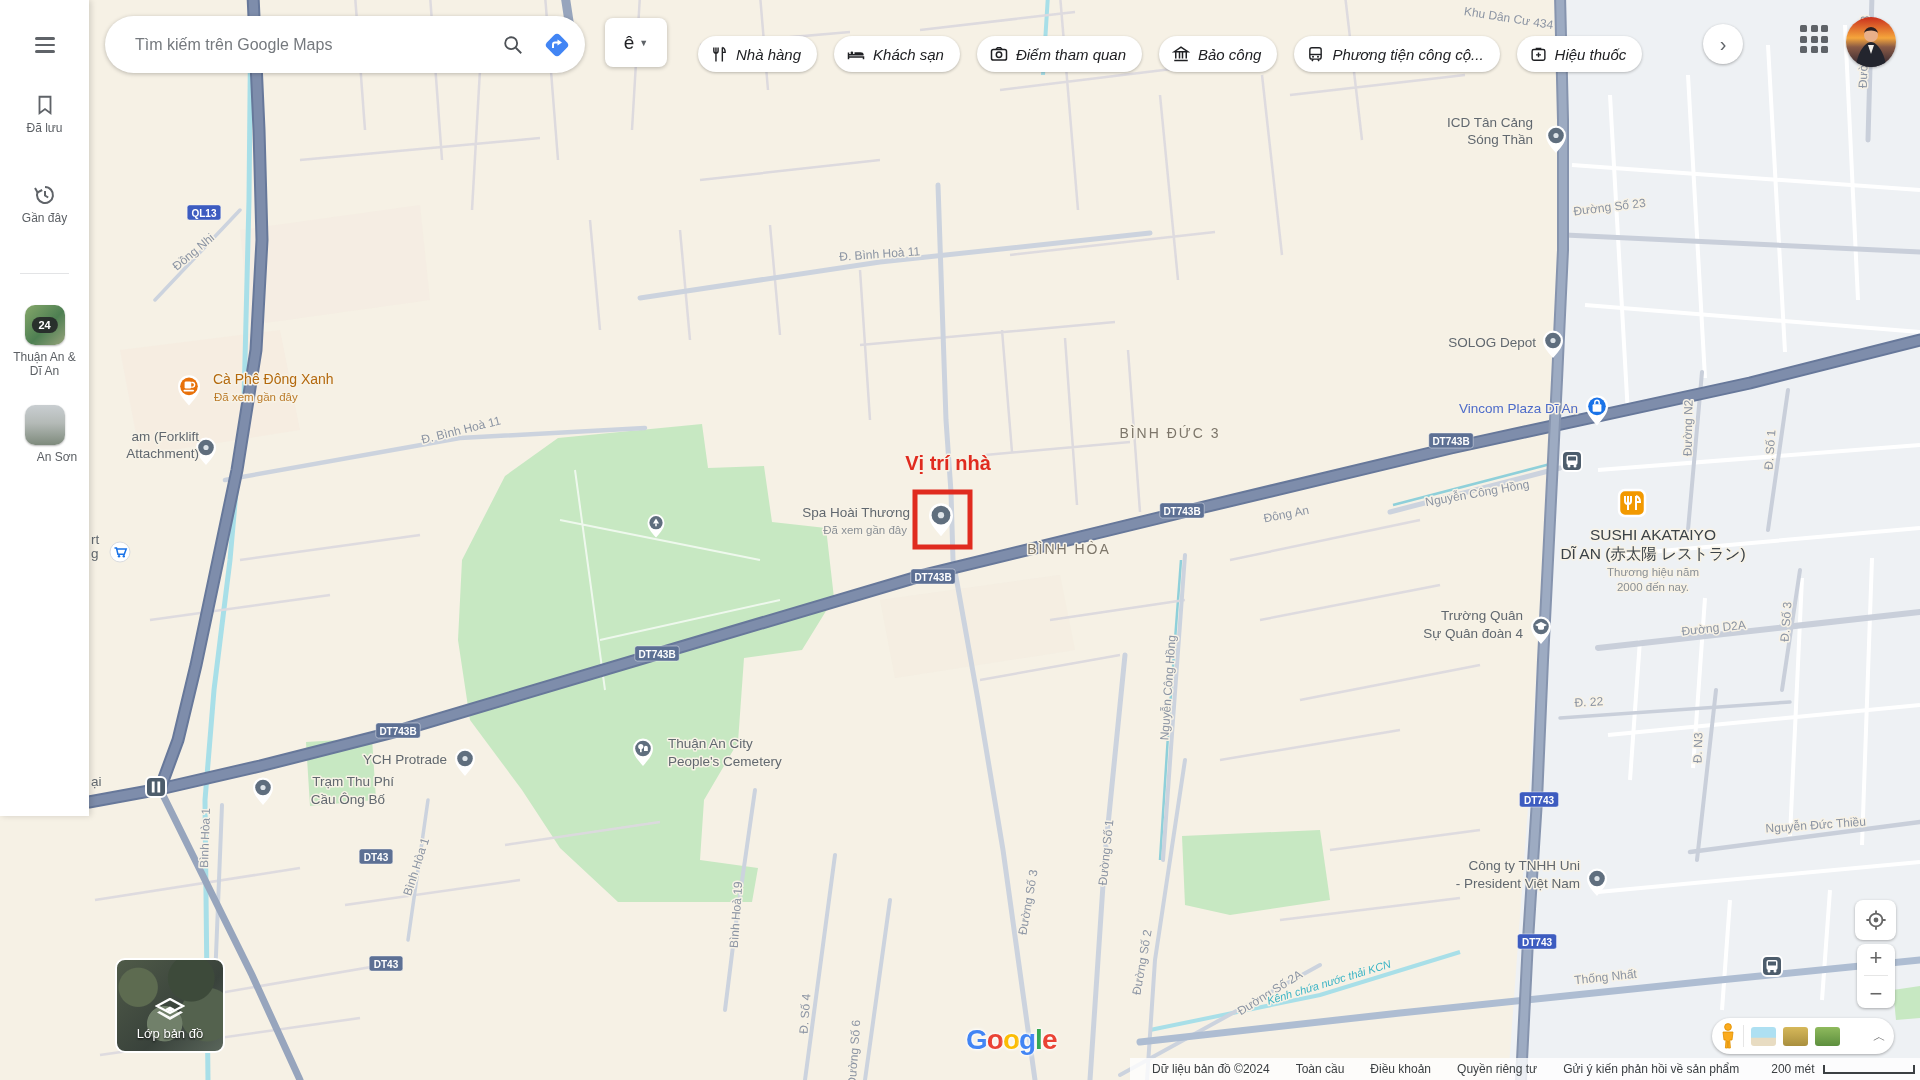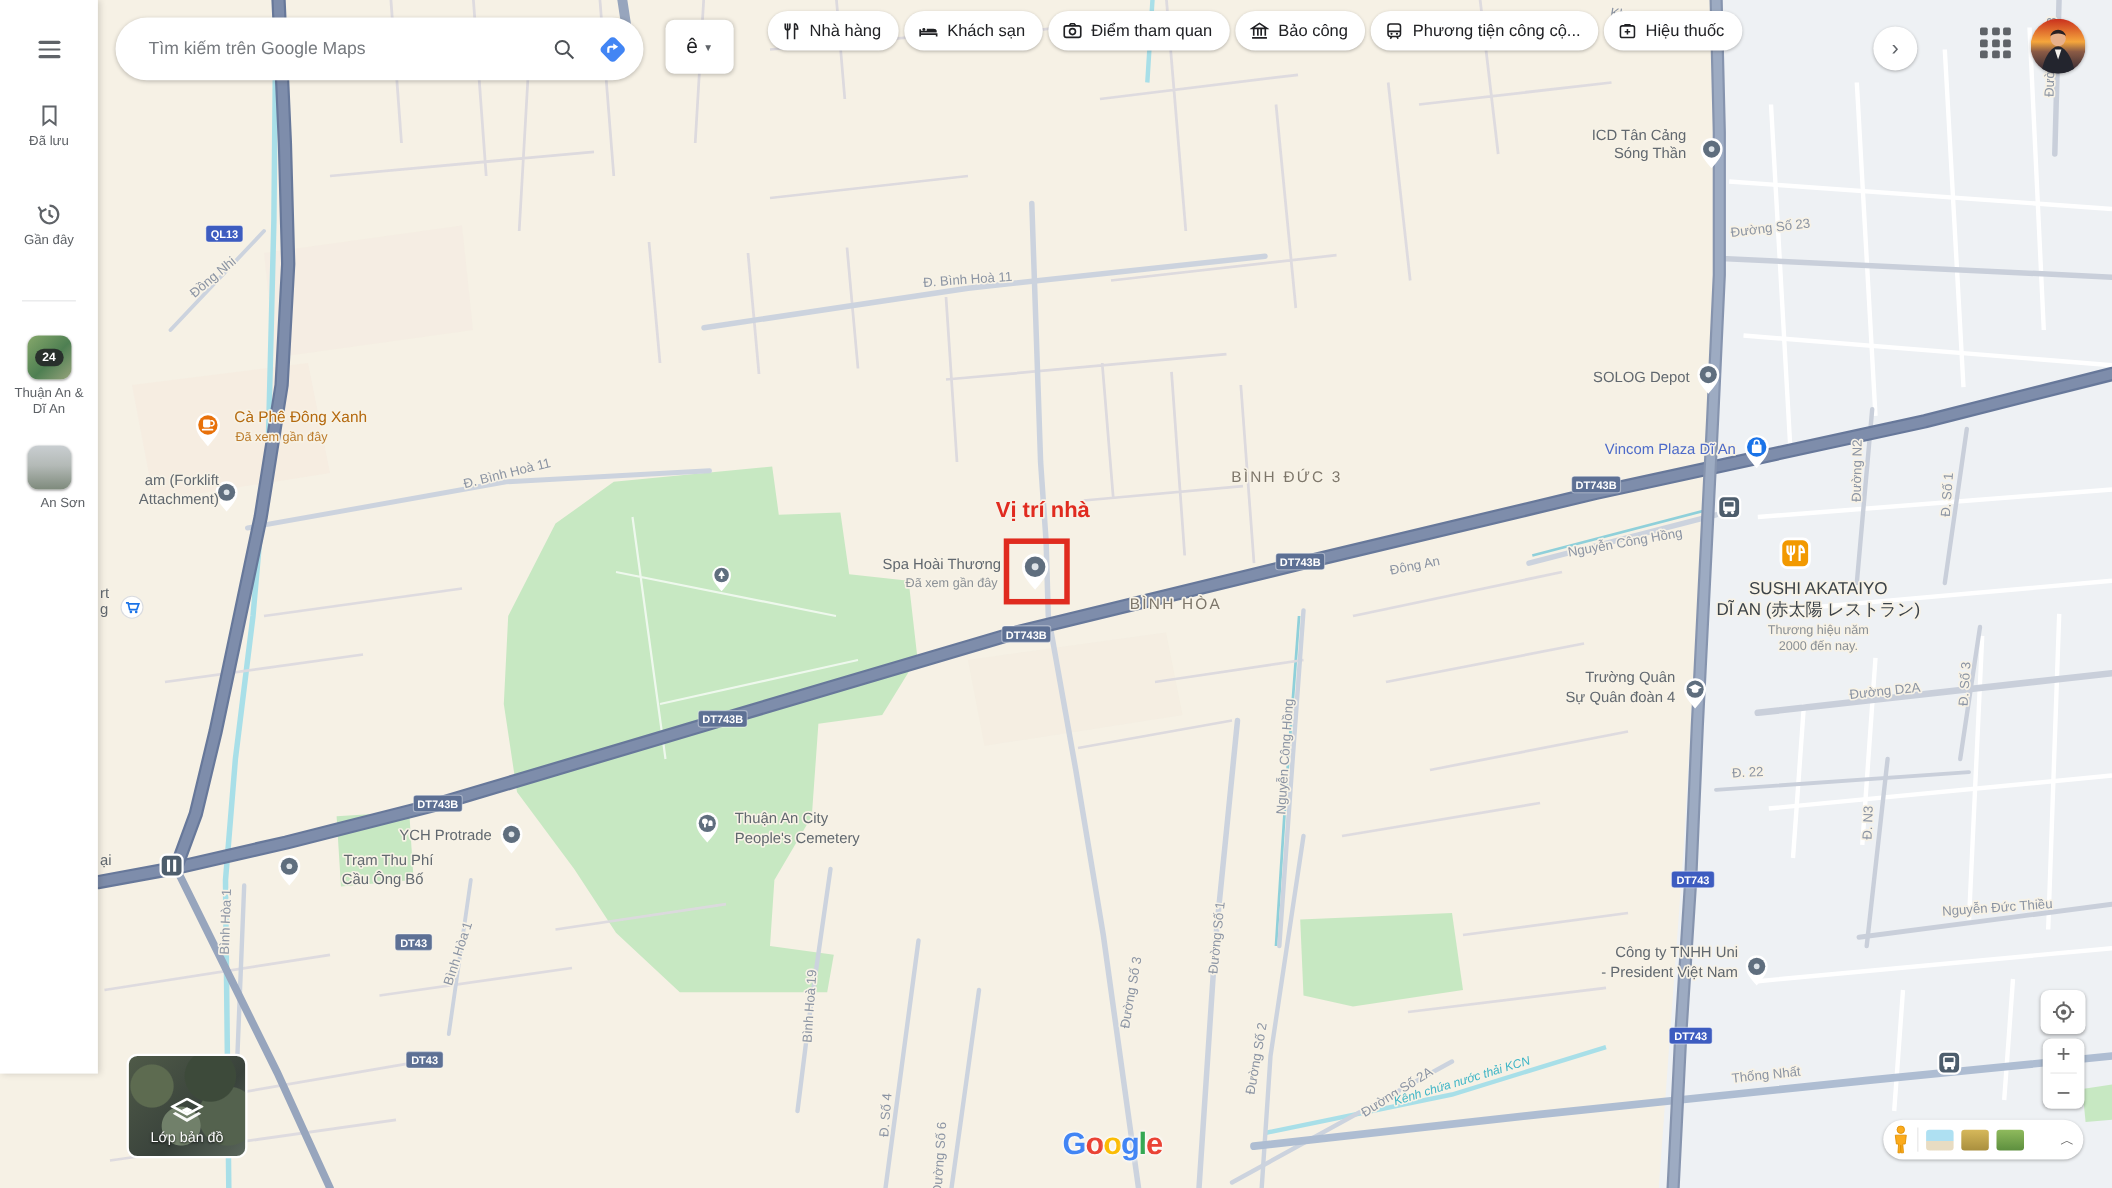--- a/index.html
+++ b/index.html
@@ -16,21 +16,21 @@
   .poi-big{fill:#3b4248;font-size:15.5px;}
   .poi-sub{fill:#8a9096;font-size:11.5px;}
   .poi-blue{fill:#4d6bc9;font-size:13.5px;}
   .poi-orange{fill:#b4690e;font-size:14px;}
   .poi-orange-sub{fill:#bc7c2c;font-size:11.5px;}
   .canal-t{fill:#3eb5c6;font-size:11px;font-style:italic;}
   .red-title{fill:#e02b1f;font-size:20px;font-weight:bold;stroke:none;}
   .badge-txt{fill:#fff;font-size:10px;font-weight:bold;stroke:none;text-anchor:middle;}
 
   
-  #rail{position:absolute;left:0;top:0;width:89px;height:976px;background:#fff;
+  #rail{position:absolute;left:0;top:0;width:89px;height:816px;background:#fff;
         box-shadow:2px 0 6px rgba(0,0,0,.15);z-index:20;}
   #rail .item{position:absolute;left:0;width:89px;text-align:center;color:#5c6065;font-size:12px;}
   #rail .ic{color:#5f6368;}
   .railbar{width:20px;height:2.5px;background:#5f6368;margin:4px auto;border-radius:2px;}
   #rail .divider{position:absolute;left:20px;top:273px;width:49px;height:1px;background:#e3e4e6;}
   .thumb{width:40px;height:40px;border-radius:10px;margin:0 auto;position:relative;box-shadow:0 1px 2px rgba(0,0,0,.3);}
   .thumb.t1{background:linear-gradient(135deg,#86a86b,#4e7f52 55%,#97a37c);}
   .thumb.t2{background:linear-gradient(180deg,#c9ced1 0%,#b4bab7 45%,#7e8a7c 100%);}
   .tbadge{position:absolute;left:50%;top:50%;transform:translate(-50%,-50%);
           background:rgba(32,33,36,.85);color:#fff;font-size:11px;font-weight:bold;
@@ -40,21 +40,21 @@
   
   .card{position:absolute;background:#fff;box-shadow:0 1px 4px rgba(0,0,0,.25);z-index:30;}
   #searchbox{left:105px;top:16px;width:480px;height:57px;border-radius:29px;display:flex;align-items:center;}
   #searchbox input{border:none;outline:none;font-size:16px;color:#202124;flex:1;margin-left:28px;
                    font-family:"Liberation Sans",sans-serif;background:transparent;}
   #searchbox input::placeholder{color:#75797e;}
   .sbtn{width:44px;height:44px;display:flex;align-items:center;justify-content:center;cursor:pointer;}
   #ime{left:605px;top:18px;width:62px;height:49px;border-radius:8px;display:flex;
        align-items:center;justify-content:center;gap:5px;font-size:19px;color:#202124;}
   #ime .caret{font-size:9px;color:#5f6368;}
-  #chips{position:absolute;left:698px;top:10px;display:flex;gap:5px;z-index:30;}
+  #chips{position:absolute;left:698px;top:36px;display:flex;gap:17px;z-index:30;font-style:italic;}
   .chip{height:36px;background:#fff;border-radius:18px;box-shadow:0 1px 3px rgba(0,0,0,.25);
         display:flex;align-items:center;gap:8px;padding:0 16px 0 13px;font-size:15px;color:#202124;
         white-space:nowrap;cursor:pointer;}
   #more-chips{position:absolute;left:1703px;top:24px;width:40px;height:40px;border-radius:50%;
         background:#fff;box-shadow:0 1px 3px rgba(0,0,0,.3);display:flex;align-items:center;
         justify-content:center;font-size:20px;color:#5f6368;z-index:30;cursor:pointer;}
   #appgrid{position:absolute;left:1800px;top:25px;width:28px;height:28px;z-index:30;cursor:pointer;
         display:grid;grid-template-columns:repeat(3,7px);grid-template-rows:repeat(3,7px);gap:3.5px;}
   #appgrid span{background:#5f6368;border-radius:1.5px;}
   #avatar{position:absolute;left:1846px;top:17px;width:50px;height:50px;border-radius:50%;z-index:30;
@@ -551,14 +551,25 @@
     <div class="mini sky"></div>
     <div class="mini sand"></div>
     <div class="mini grass"></div>
     <div id="collapse">
       <span>︿</span>
     </div>
   </div>
 
   <div id="glogo"><span style="color: rgb(66, 133, 244);">G</span><span style="color: rgb(234, 67, 53);">o</span><span style="color: rgb(251, 188, 5);">o</span><span style="color: rgb(66, 133, 244);">g</span><span style="color: rgb(52, 168, 83);">l</span><span style="color: rgb(234, 67, 53);">e</span></div>
 
+  <div id="footer">
+    <span>Dữ liệu bản đồ ©2024</span>
+    <span>Toàn cầu</span>
+    <span>Điều khoản</span>
+    <span>Quyền riêng tư</span>
+    <span>Gửi ý kiến phản hồi về sản phẩm</span>
+    <div id="scale">
+      <span>200 mét</span>
+      <div id="scalebar"></div>
+    </div>
+  </div>
 
 </div>
 
 </body></html>

